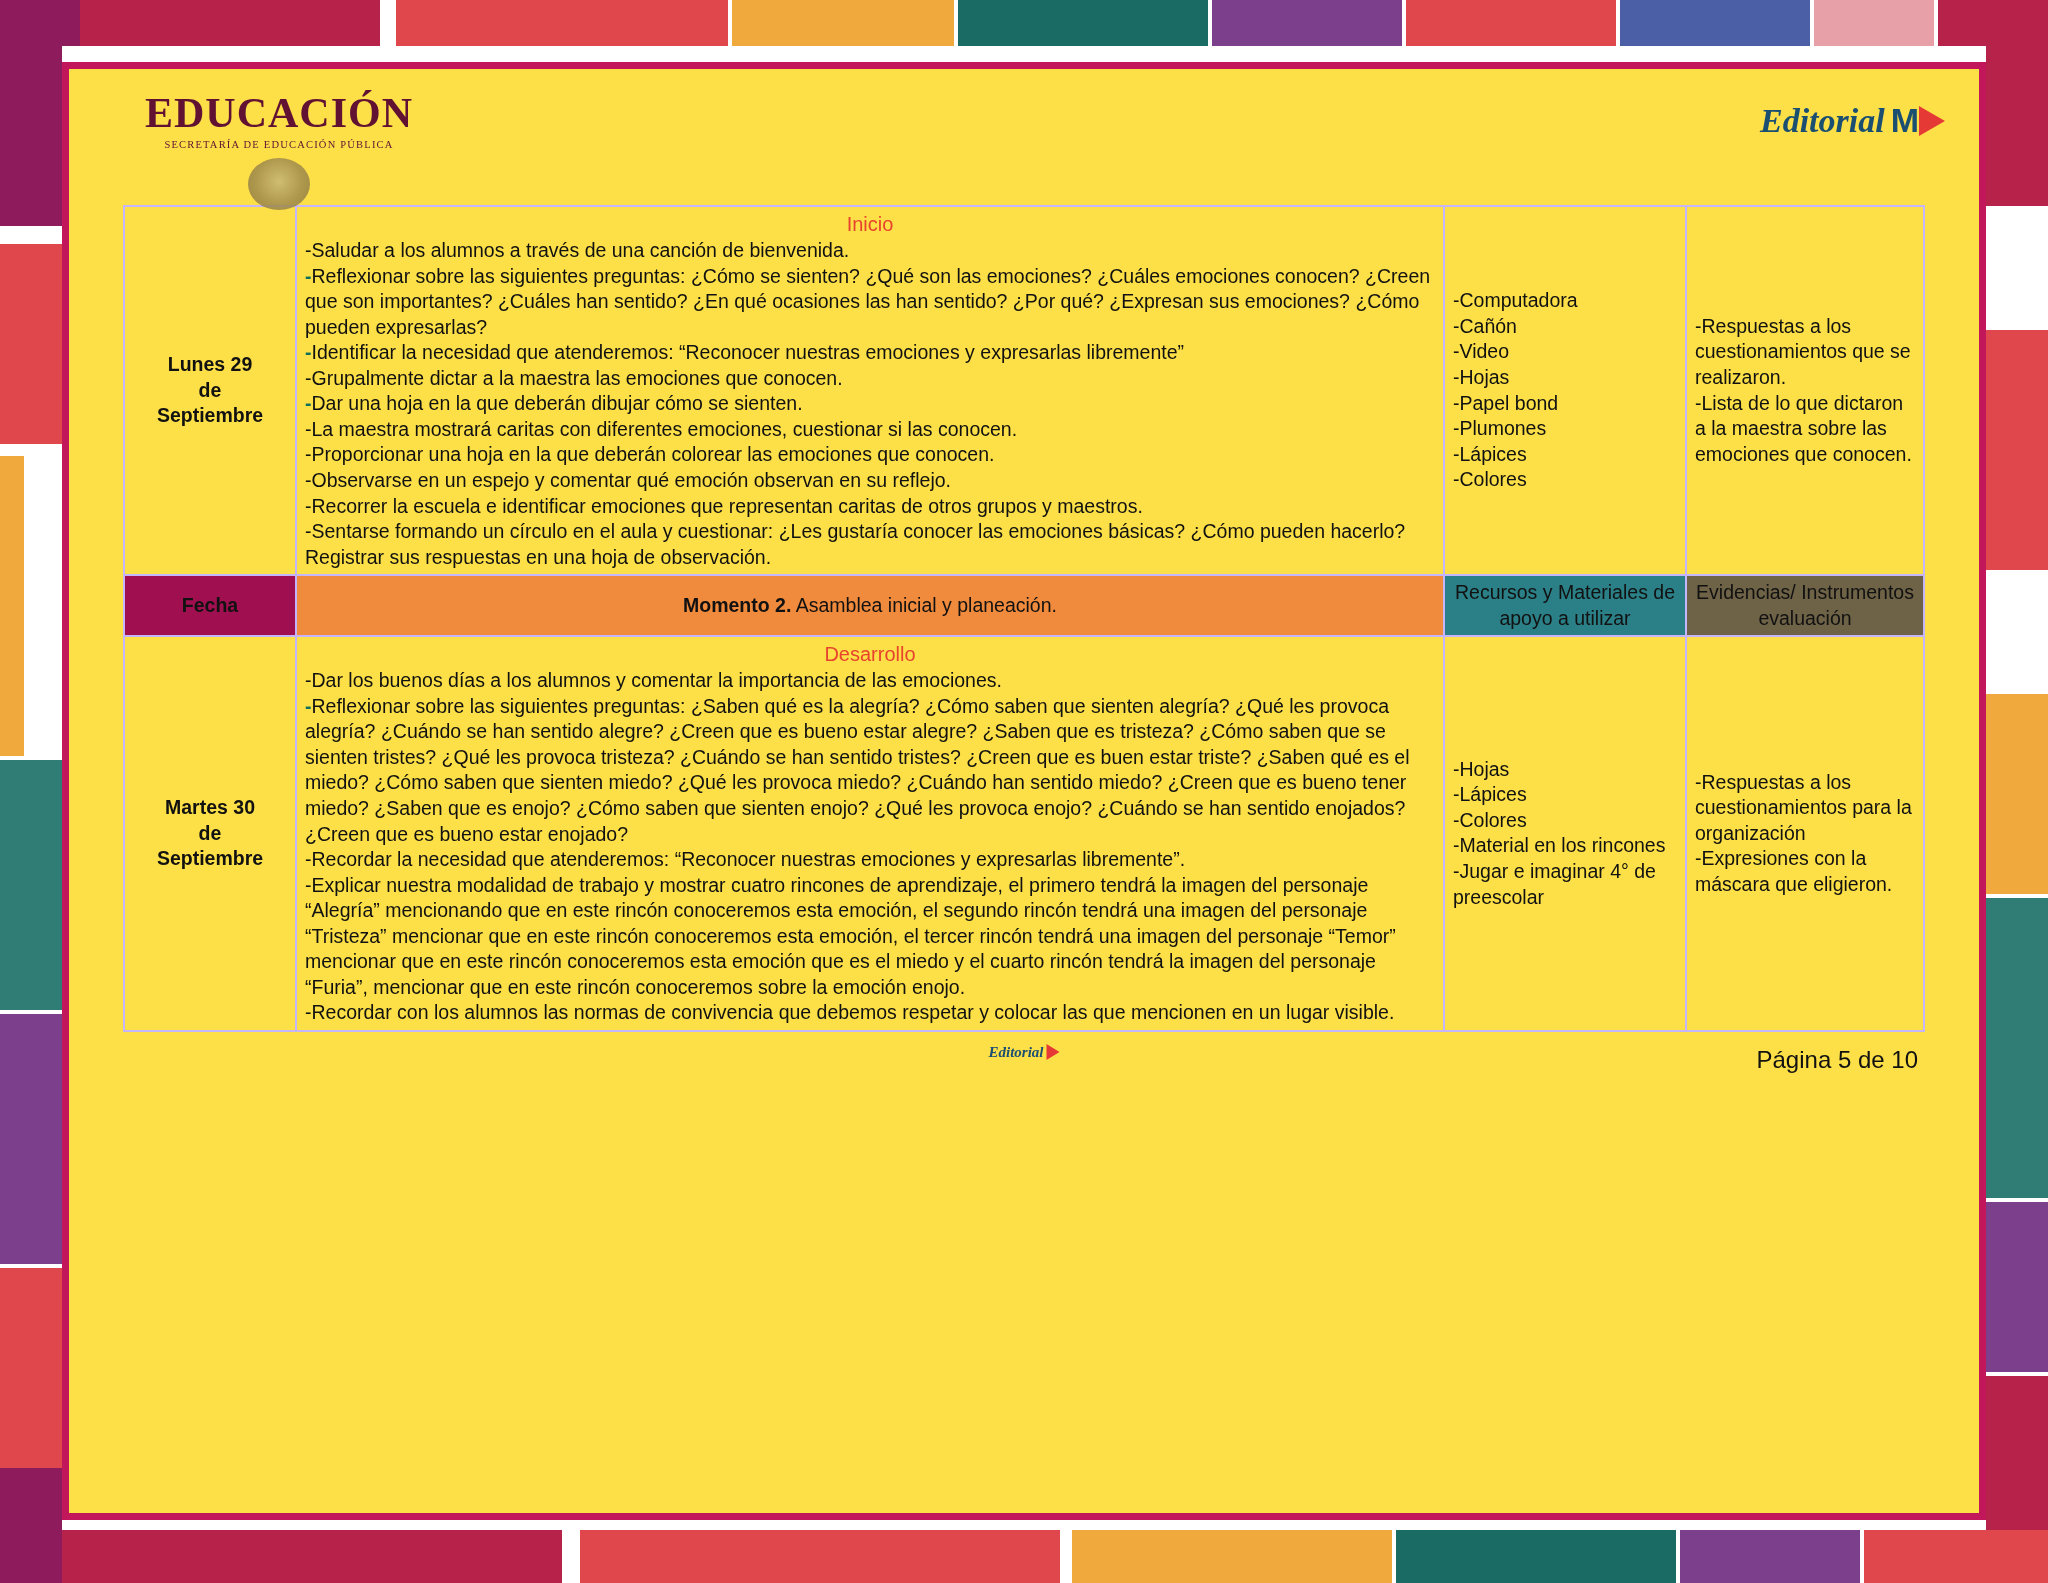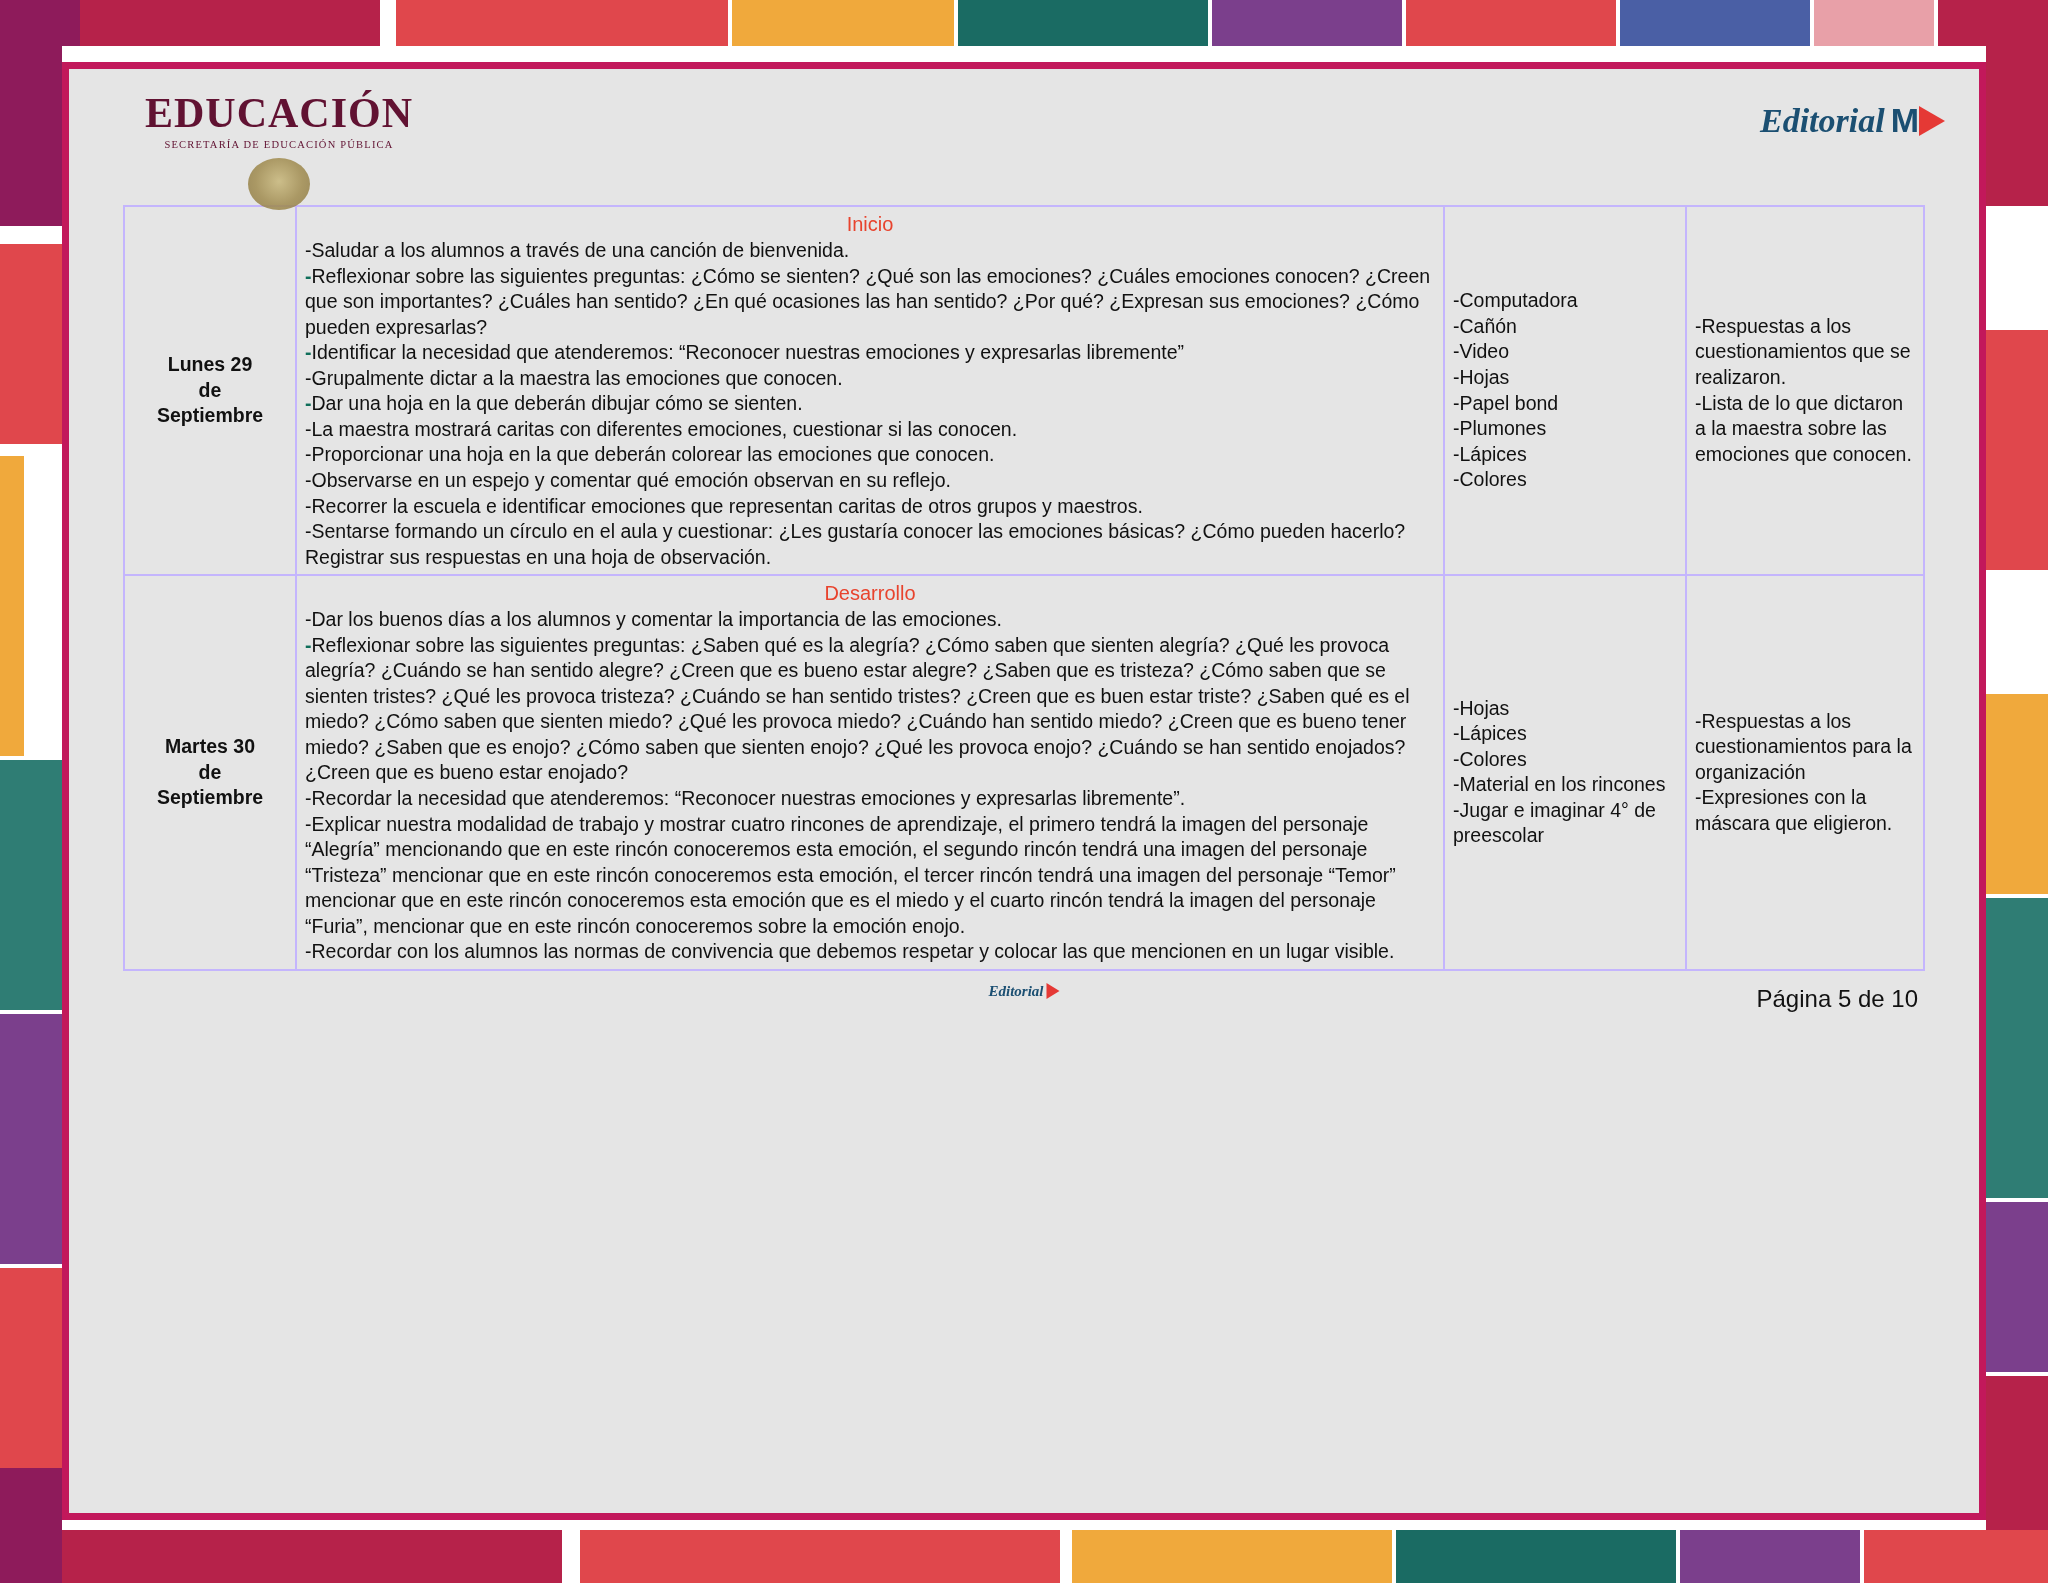--- a/index.html
+++ b/index.html
@@ -15,21 +15,21 @@
 
   
   #bg { position: absolute; inset: 0; background: #ffffff; }
   .blk { position: absolute; }
 
   
   #page {
     position: absolute;
     left: 62px; top: 62px;
     width: 1924px; height: 1458px;
-    background: #e5e5e5;
+    background: #fde047;
     border: 7px solid #c2185b;
     padding: 10px 14px 0 14px;
   }
 
   
   .header { position: relative; height: 120px; }
   .logo-edu {
     position: absolute; left: 62px; top: 10px;
     text-align: center;
   }
@@ -278,20 +278,28 @@
           <div>-Plumones</div>
           <div>-Lápices</div>
           <div>-Colores</div>
         </td>
         <td class="side-cell">
           <div>-Respuestas a los cuestionamientos que se realizaron.</div>
           <div>-Lista de lo que dictaron a la maestra sobre las emociones que conocen.</div>
         </td>
       </tr>
 
+      <tr>
+        <td class="fecha-cell">Fecha</td>
+        <td class="momento-cell">
+          <span class="m-bold">Momento 2.</span><span> Asamblea inicial y planeación.</span>
+        </td>
+        <td class="recursos-cell">Recursos y Materiales de apoyo a utilizar</td>
+        <td class="evidencias-cell">Evidencias/ Instrumentos evaluación</td>
+      </tr>
 
       <tr>
         <td class="date-cell">
           <div>Martes 30</div>
           <div>de</div>
           <div>Septiembre</div>
         </td>
         <td class="body-cell">
           <div class="section-label">Desarrollo</div>
           <p>-Dar los buenos días a los alumnos y comentar la importancia de las emociones.</p>

